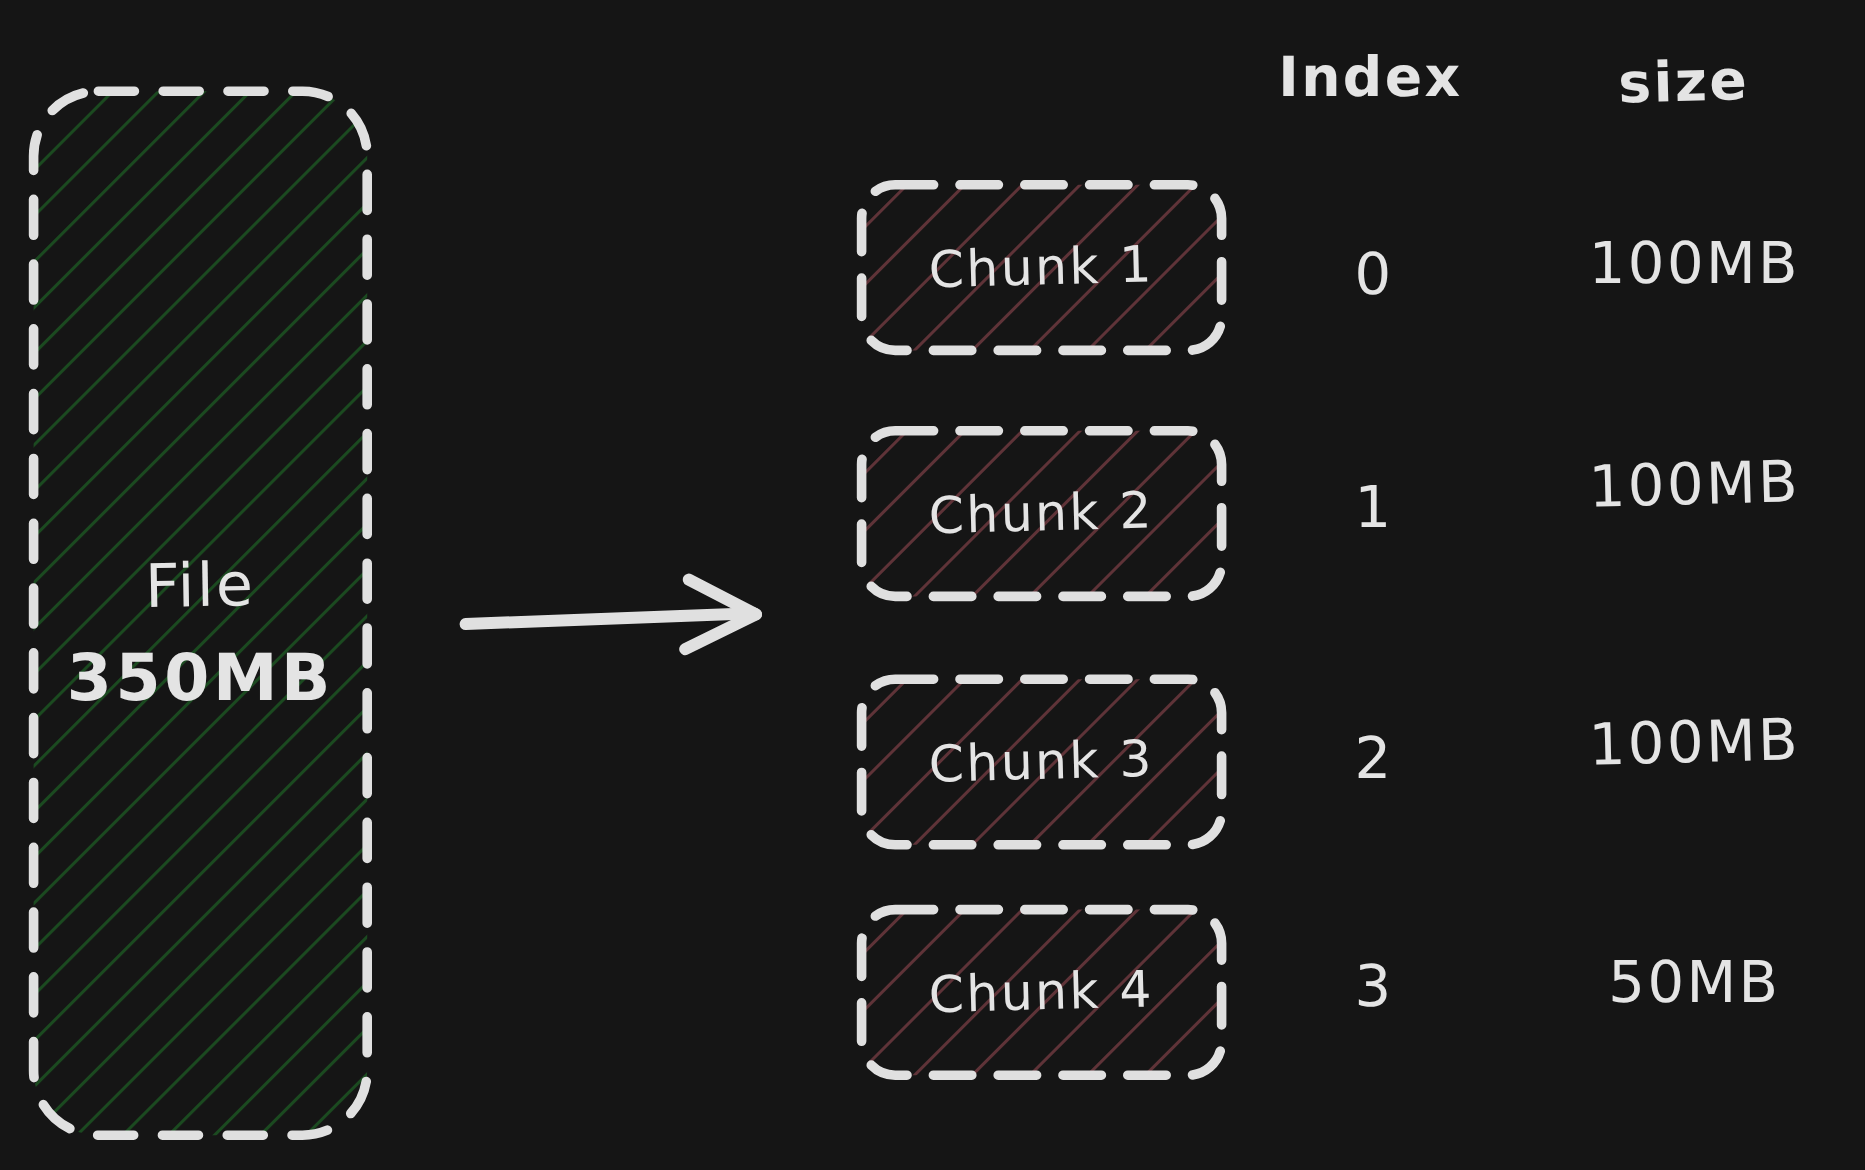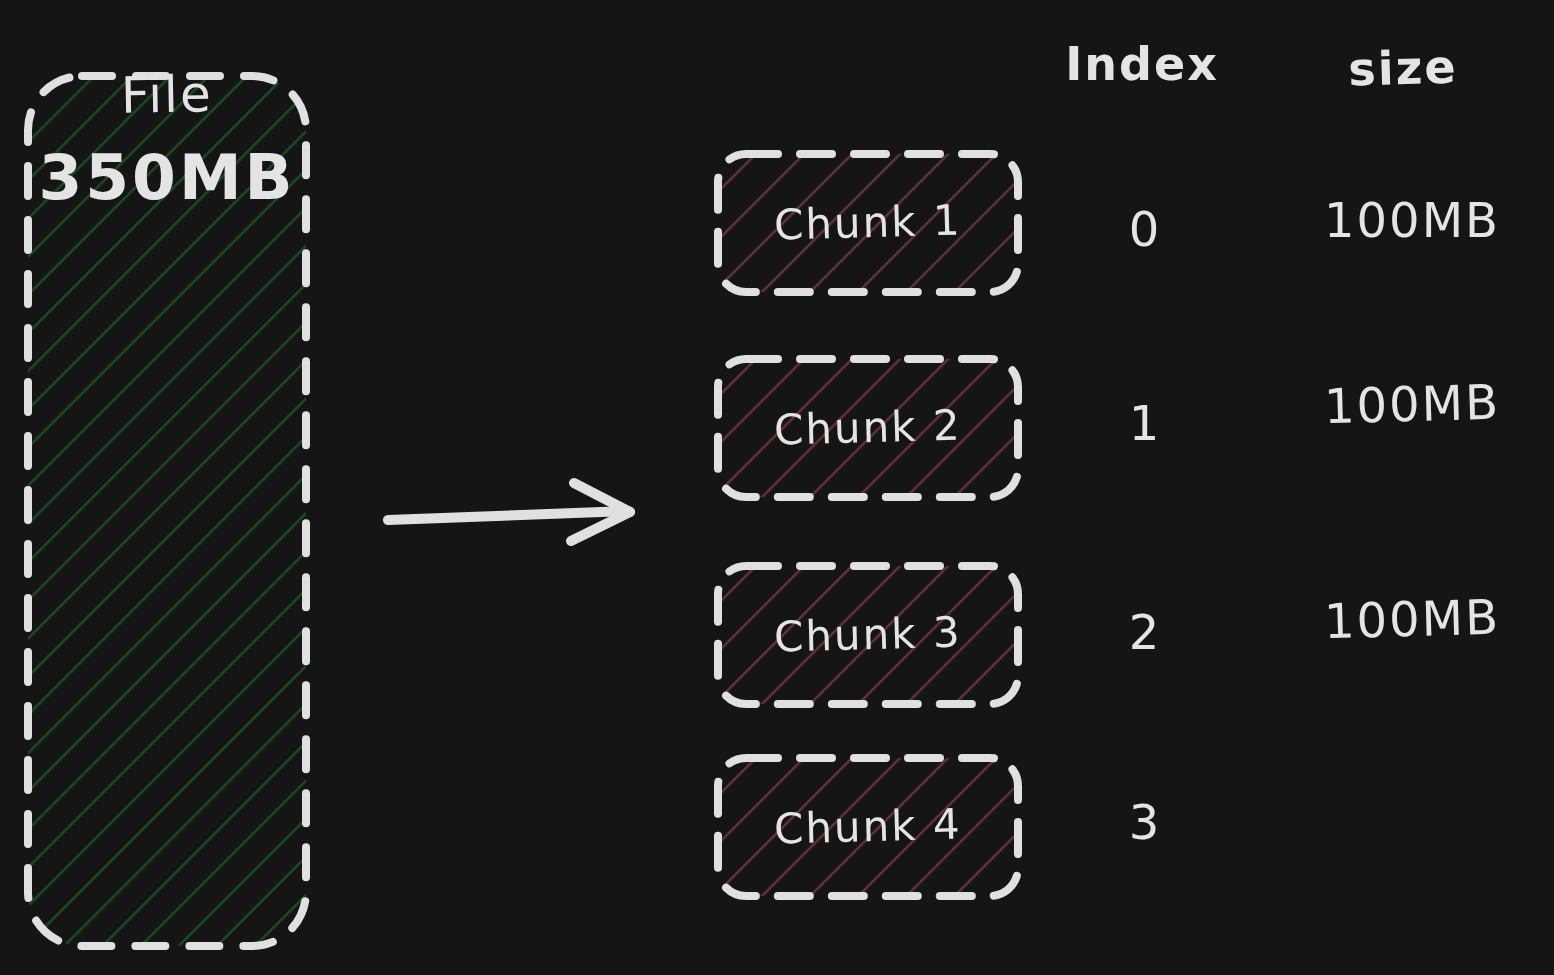--- a/index.html
+++ b/index.html
@@ -33,27 +33,27 @@
   .hatch-line-red   { stroke: var(--red_hatch);   stroke-width: 5; }
 
   .label {
     color: var(--text);
     text-align: center;
     line-height: 1.15;
     letter-spacing: 2px;
     user-select: none;
   }
   .file-label-wrap {
-    left: 22px; top: 67px; width: 290px; height: 882px;
+    left: 22px; top: 87px; width: 290px; height: 882px;
     display: flex; flex-direction: column;
-    align-items: center; justify-content: flex-start;
+    align-items: center; justify-content: center;
     gap: 17px;
   }
   .file-line1 { font-size: 50px; transform: rotate(-1deg); }
-  .file-line2 { font-size: 63px; font-weight: 600; letter-spacing: 3px; }
+  .file-line2 { font-size: 54px; font-weight: 600; letter-spacing: 3px; }
 
   .chunk-label-wrap {
     width: 312px; height: 150px;
     display: flex; align-items: center; justify-content: center;
   }
   .chunk-label { font-size: 42px; transform: rotate(-1.5deg); }
 
   .col-header { font-size: 46px; font-weight: 600; }
   .cell { font-size: 48px; }
   .tilt { transform: rotate(-1.5deg); }
@@ -123,14 +123,15 @@
   <div class="abs label cell tilt" style="left:1297px; top:592px; width:230px;">100MB</div>
 
   <svg class="abs" style="left:712px; top:752px;" width="312" height="150">
     <rect x="6" y="6" width="300" height="138" rx="28" fill="url(#hatch-red)"></rect>
     <rect x="6" y="6" width="300" height="138" rx="28" class="sketch-stroke" stroke-width="8" stroke-dasharray="32 22"></rect>
   </svg>
   <div class="abs chunk-label-wrap" style="left:712px; top:752px;">
     <span class="label chunk-label">Chunk 4</span>
   </div>
   <div class="abs label cell" style="left:1100px; top:795px; width:90px;">3</div>
+  <div class="abs label cell" style="left:1297px; top:792px; width:230px;">50MB</div>
 
 </div>
 
 </body></html>

